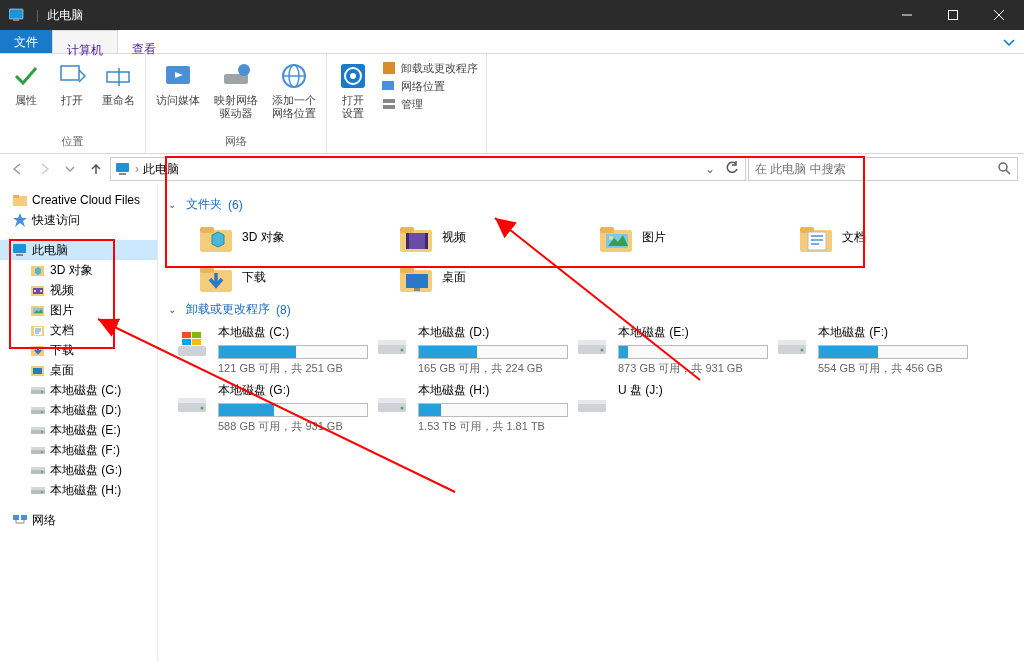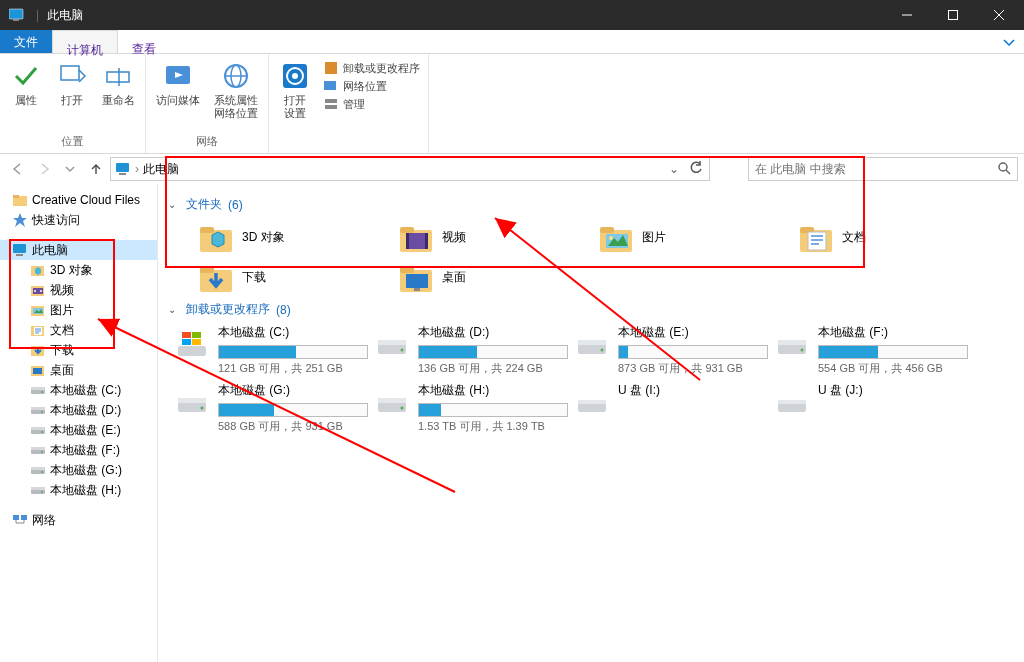--- a/index.html
+++ b/index.html
@@ -34,21 +34,21 @@
 
     
     .addressrow { height: 30px; display: flex; align-items: center; padding: 3px 6px; gap: 2px; }
     .nav-btn { width: 24px; height: 24px; display: flex; align-items: center; justify-content: center; color: #999; }
     .nav-btn.enabled { color: #555; }
     .addressbar { flex: 1; height: 24px; border: 1px solid #ccc; display: flex; align-items: center; padding: 0 4px; gap: 4px; }
     .addressbar-icon { width: 16px; height: 16px; display: flex; align-items: center; justify-content: center; }
     .addressbar-text { font-size: 12px; color: #000; }
     .addressbar-spacer { flex: 1; }
     .addressbar-chev { width: 18px; color: #666; text-align: center; }
-    .searchbar { width: 270px; height: 24px; border: 1px solid #ccc; display: flex; align-items: center; padding: 0 6px; margin-left: 36px; }
+    .searchbar { width: 270px; height: 24px; border: 1px solid #ccc; display: flex; align-items: center; padding: 0 6px; }
     .searchbar input { border: none; outline: none; flex: 1; font-size: 12px; color: #666; }
     .searchbar-icon { color: #666; }
 
     
     .main { display: flex; height: 484px; }
 
     
     .sidebar { width: 158px; border-right: 1px solid #e8e8e8; overflow: hidden; padding-top: 6px; }
     .tree-item { display: flex; align-items: center; height: 20px; padding-left: 18px; gap: 4px; font-size: 12px; color: #000; }
     .tree-item.depth1 { padding-left: 12px; }
@@ -164,26 +164,36 @@
             <svg width="32" height="32">
               <rect x="4" y="6" width="24" height="18" rx="2" fill="#4a90d9"></rect>
               <polygon points="13,12 21,15 13,18" fill="#fff"></polygon>
             </svg>
           </span>
         <span class="ribbon-item-label">访问媒体</span>
       </div>
       <div class="ribbon-item">
         <span class="ribbon-item-icon">
             <svg width="32" height="32">
+              <rect x="4" y="14" width="24" height="10" rx="2" fill="#9ea3a8"></rect>
+              <circle cx="24" cy="10" r="6" fill="#4a90d9"></circle>
+            </svg>
+          </span>
+        <span class="ribbon-item-label">映射网络
+驱动器</span>
+      </div>
+      <div class="ribbon-item">
+        <span class="ribbon-item-icon">
+            <svg width="32" height="32">
               <circle cx="16" cy="16" r="11" fill="none" stroke="#4a90d9" stroke-width="2"></circle>
               <ellipse cx="16" cy="16" rx="5" ry="11" fill="none" stroke="#4a90d9" stroke-width="1.5"></ellipse>
               <line x1="5" y1="16" x2="27" y2="16" stroke="#4a90d9" stroke-width="1.5"></line>
             </svg>
           </span>
-        <span class="ribbon-item-label">系统属性
+        <span class="ribbon-item-label">添加一个
 网络位置</span>
       </div>
     </div>
     <div class="ribbon-group-label">网络</div>
   </div>
 
   <div class="ribbon-group">
     <div class="ribbon-group-items">
       <div class="ribbon-item">
         <span class="ribbon-item-icon">
@@ -542,21 +552,21 @@
               <rect x="2" y="12" width="28" height="14" rx="2" fill="#cfd3d7"></rect>
               <rect x="2" y="12" width="28" height="5" fill="#e5e8eb"></rect>
               <circle cx="26" cy="22" r="1.5" fill="#5a5"></circle>
             </svg>
           </span>
           <div class="drive-info">
             <div class="drive-name">本地磁盘 (D:)</div>
             <div class="drive-bar">
               <div class="drive-bar-fill" style="width: 39%;"></div>
             </div>
-            <div class="drive-text">136 GB 可用，共 224 GB</div>
+            <div class="drive-text">165 GB 可用，共 224 GB</div>
           </div>
         </div>
         <div class="drive-item">
           <span class="drive-icon">
             <svg width="32" height="32">
               <rect x="2" y="12" width="28" height="14" rx="2" fill="#cfd3d7"></rect>
               <rect x="2" y="12" width="28" height="5" fill="#e5e8eb"></rect>
               <circle cx="26" cy="22" r="1.5" fill="#5a5"></circle>
             </svg>
           </span>
@@ -606,32 +616,21 @@
               <rect x="2" y="12" width="28" height="14" rx="2" fill="#cfd3d7"></rect>
               <rect x="2" y="12" width="28" height="5" fill="#e5e8eb"></rect>
               <circle cx="26" cy="22" r="1.5" fill="#5a5"></circle>
             </svg>
           </span>
           <div class="drive-info">
             <div class="drive-name">本地磁盘 (H:)</div>
             <div class="drive-bar">
               <div class="drive-bar-fill" style="width: 15%;"></div>
             </div>
-            <div class="drive-text">1.53 TB 可用，共 1.39 TB</div>
-          </div>
-        </div>
-        <div class="drive-item">
-          <span class="drive-icon">
-            <svg width="32" height="32">
-              <rect x="2" y="14" width="28" height="12" rx="2" fill="#cfd3d7"></rect>
-              <rect x="2" y="14" width="28" height="4" fill="#e5e8eb"></rect>
-            </svg>
-          </span>
-          <div class="drive-info">
-            <div class="drive-name">U 盘 (I:)</div>
+            <div class="drive-text">1.53 TB 可用，共 1.81 TB</div>
           </div>
         </div>
         <div class="drive-item">
           <span class="drive-icon">
             <svg width="32" height="32">
               <rect x="2" y="14" width="28" height="12" rx="2" fill="#cfd3d7"></rect>
               <rect x="2" y="14" width="28" height="4" fill="#e5e8eb"></rect>
             </svg>
           </span>
           <div class="drive-info">

